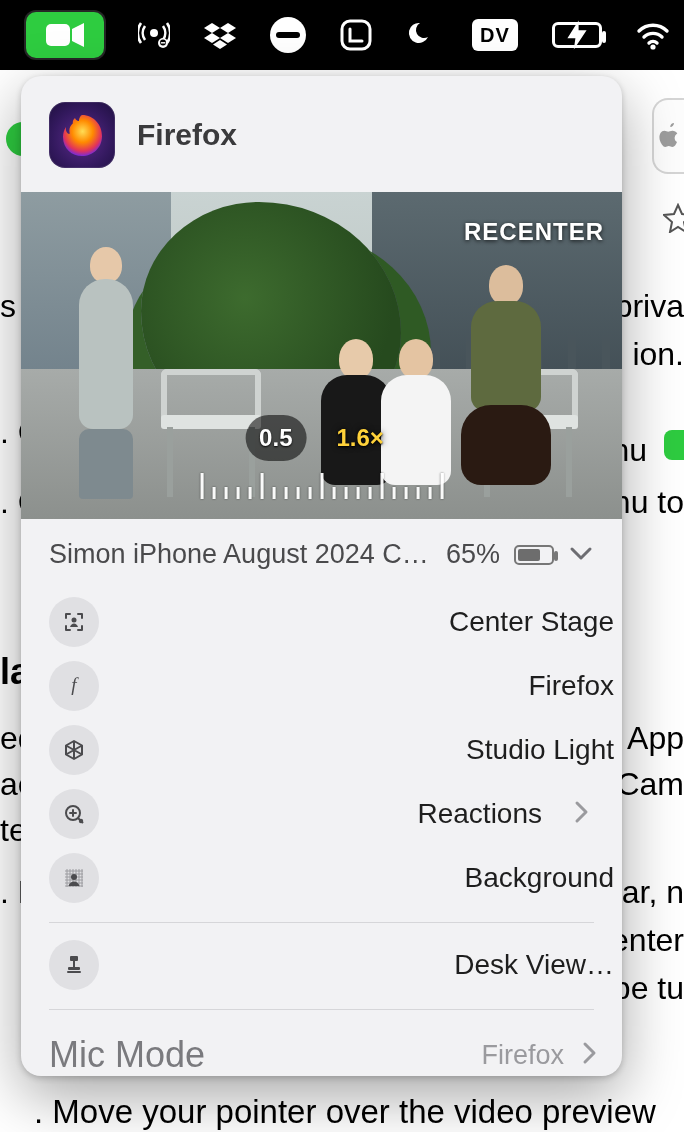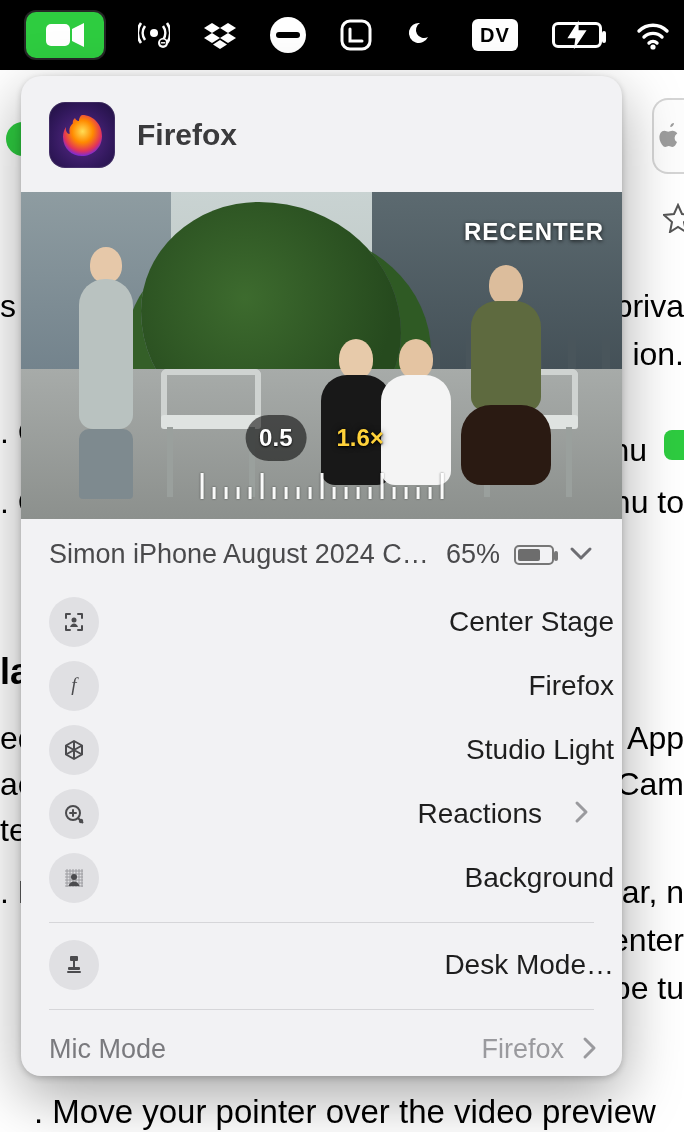--- a/index.html
+++ b/index.html
@@ -125,21 +125,21 @@
   .menu-item{ display:flex; align-items:center; gap:26px; height:64px; cursor:default;}
   .menu-item .icon-bg{
     width:50px; height:50px; border-radius:50%; background:#e0e0e3; display:flex; align-items:center; justify-content:center; color:#4b4b4e;
   }
   .menu-item .icon-bg svg{width:24px; height:24px;}
   .menu-item .label{ font-size:28px; color:#1e1e1e; flex:1 1 auto;}
   .menu-item .chev{ margin-right:20px;}
   .sep{ height:1px; background:#d6d6d9; margin:12px 0 10px 0; margin-left:0; margin-right:20px;}
 
   .mic-row{ display:flex; align-items:center; padding:14px 20px 14px 28px; gap:12px;}
-  .mic-row .ml{ font-size:27px; color:#7a7a7e; flex:1;}
+  .mic-row .ml{ font-size:36px; color:#7a7a7e; flex:1;}
   .mic-row .mv{ font-size:27px; color:#9a9a9e;}
 
   
   .bottom-line{ position:absolute; left:14px; top:1093px; right:8px; font-size:33px; color:#000;margin-left:20px;}
 
   
   .star-outline svg{width:30px;height:30px; stroke:#555; fill:none; stroke-width:2;}
 </style>
 </head>
 <body>
@@ -436,21 +436,21 @@
       <div class="icon-bg">
         <svg viewBox="0 0 24 24">
             <g fill="currentColor">
           <rect x="8" y="3" width="8" height="5" rx="1"></rect>
           <rect x="11" y="8" width="2" height="6"></rect>
           <rect x="6" y="14" width="12" height="3" rx="1"></rect>
           <rect x="5" y="18" width="14" height="2" rx="1"></rect>
             </g>
           </svg>
       </div>
-      <div class="label">Desk Mode…</div>
+      <div class="label">Desk View…</div>
     </div>
 
     <div class="sep"></div>
   </div>
 
   <div class="mic-row">
     <div class="ml">Mic Mode</div>
     <div class="mv">Firefox</div>
     <div class="chev">
       <svg viewBox="0 0 26 26">

